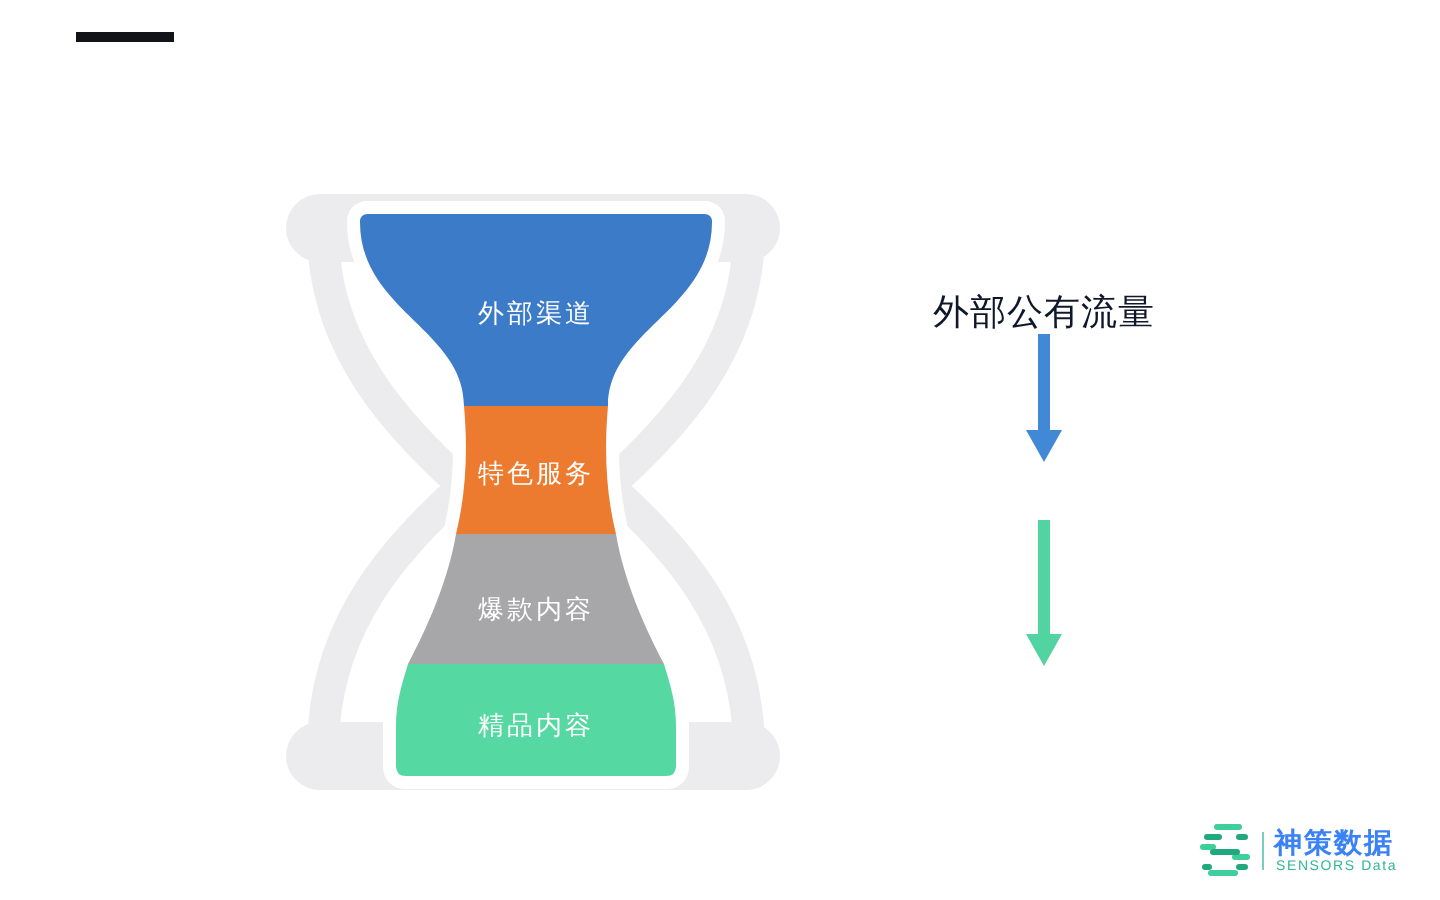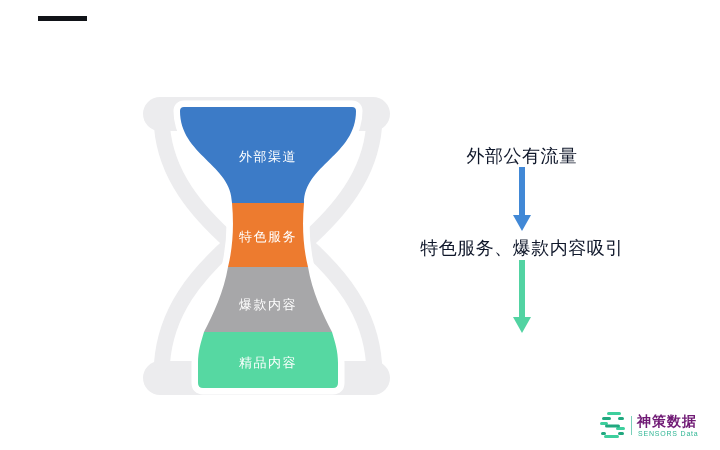--- a/index.html
+++ b/index.html
@@ -33,21 +33,21 @@
   }
   .flow-arrow{position:absolute;}
   .logo{position:absolute;left:599px;top:410px;width:110px;height:32px;}
   .logo-icon{position:absolute;left:0;top:1px;}
   .logo-divider{
     position:absolute;left:32px;top:6px;width:1px;height:19px;
     background:#2fb694;opacity:.65;
   }
   .logo-cn{
     position:absolute;left:38px;top:3px;
-    font-size:14px;font-weight:bold;color:#701a75;letter-spacing:1px;white-space:nowrap;
+    font-size:14px;font-weight:bold;color:#3b82f6;letter-spacing:1px;white-space:nowrap;
   }
   .logo-en{
     position:absolute;left:39px;top:20px;
     font-size:7px;color:#2fb694;letter-spacing:.8px;white-space:nowrap;
   }
 </style>
 </head>
 <body>
 
 <div class="slide">
@@ -81,21 +81,20 @@
     <text class="seg-label" x="130" y="214">爆款内容</text>
     <text class="seg-label" x="130" y="272">精品内容</text>
   </svg>
 
   <div class="flow-step" style="left:522px;top:144px;">外部公有流量</div>
 
   <svg class="flow-arrow" style="left:513px;top:167px;" width="18" height="64" viewBox="0 0 18 64">
     <path d="M6 0 H12 V48 H18 L9 64 L0 48 H6 Z" fill="#4188d6"></path>
   </svg>
 
-  <div class="flow-step" style="left:522px;top:236px;">特色服务、爆款内容吸引</div>
 
   <svg class="flow-arrow" style="left:513px;top:260px;" width="18" height="73" viewBox="0 0 18 73">
     <path d="M6 0 H12 V57 H18 L9 73 L0 57 H6 Z" fill="#52d3a2"></path>
   </svg>
 
 
   <div class="logo">
     <svg class="logo-icon" width="28" height="28" viewBox="0 0 28 28">
       <g fill="#3ecf9d">
         <rect x="8" y="1" width="14" height="3" rx="1.5"></rect>

